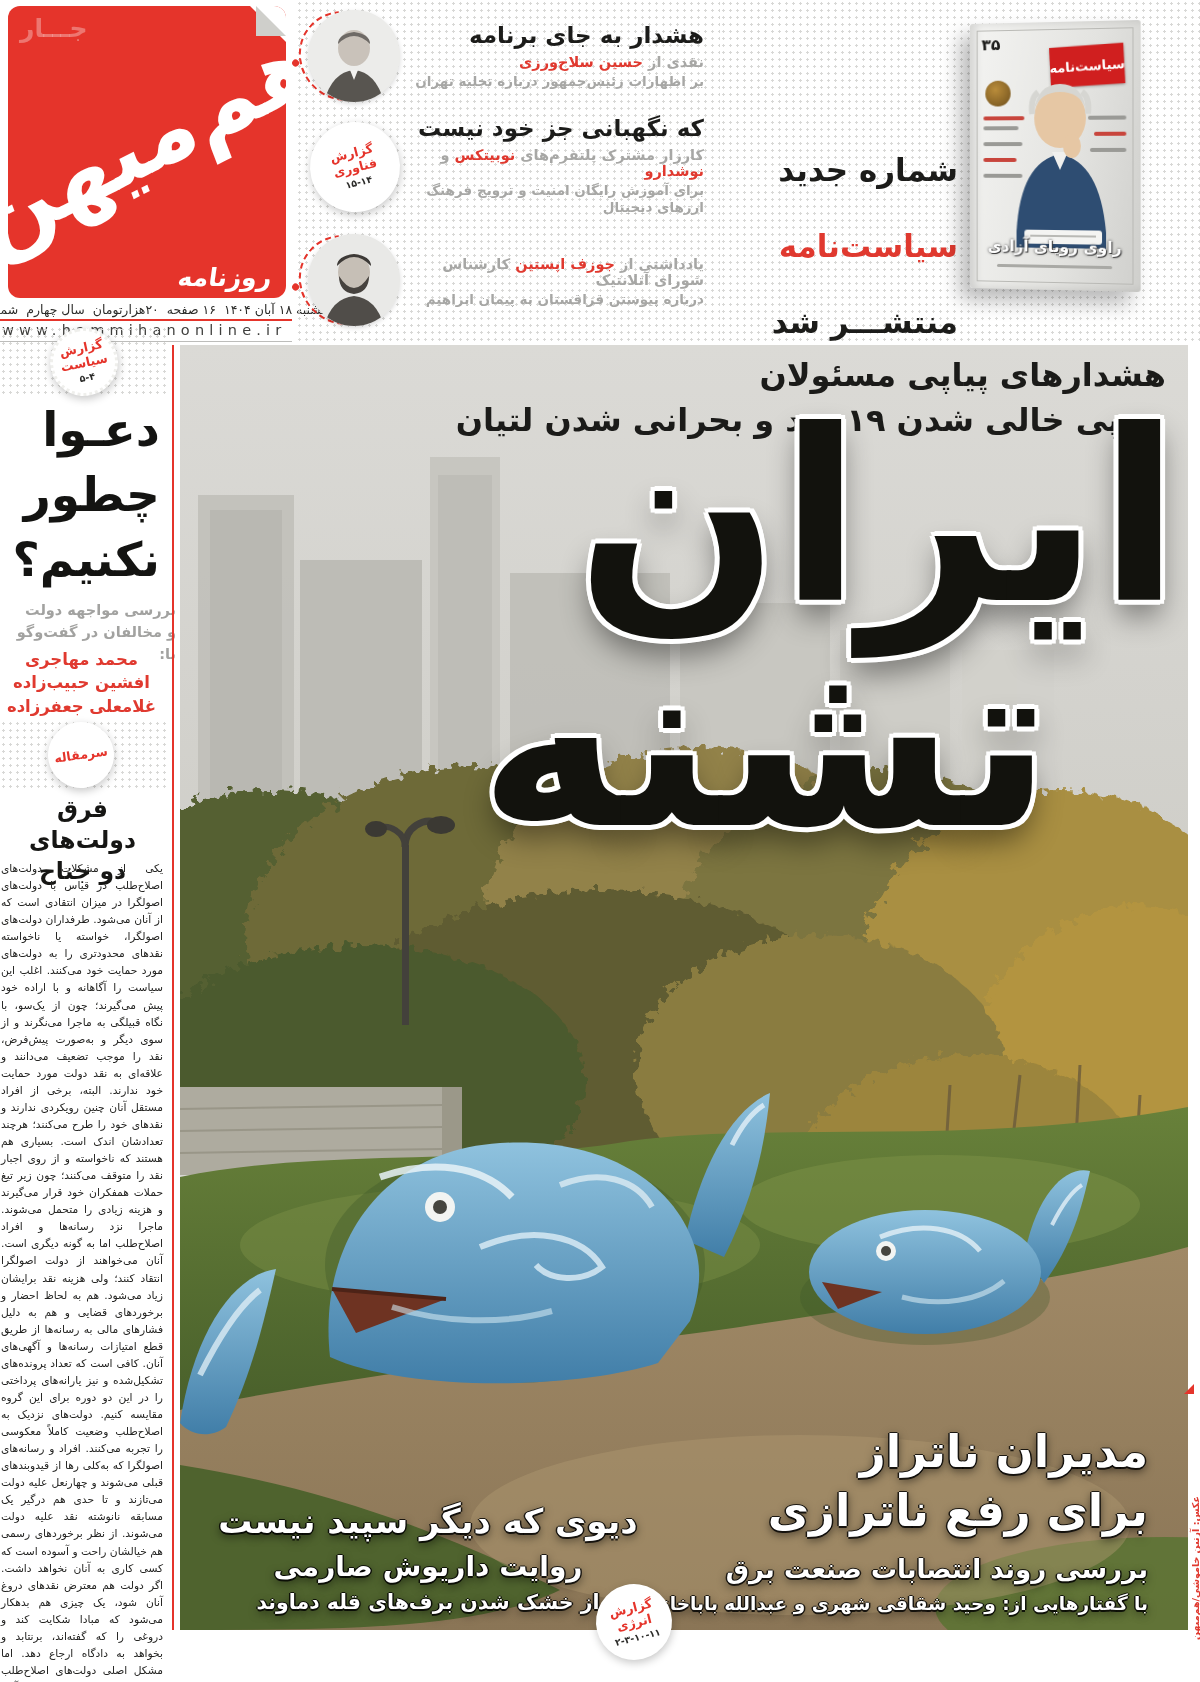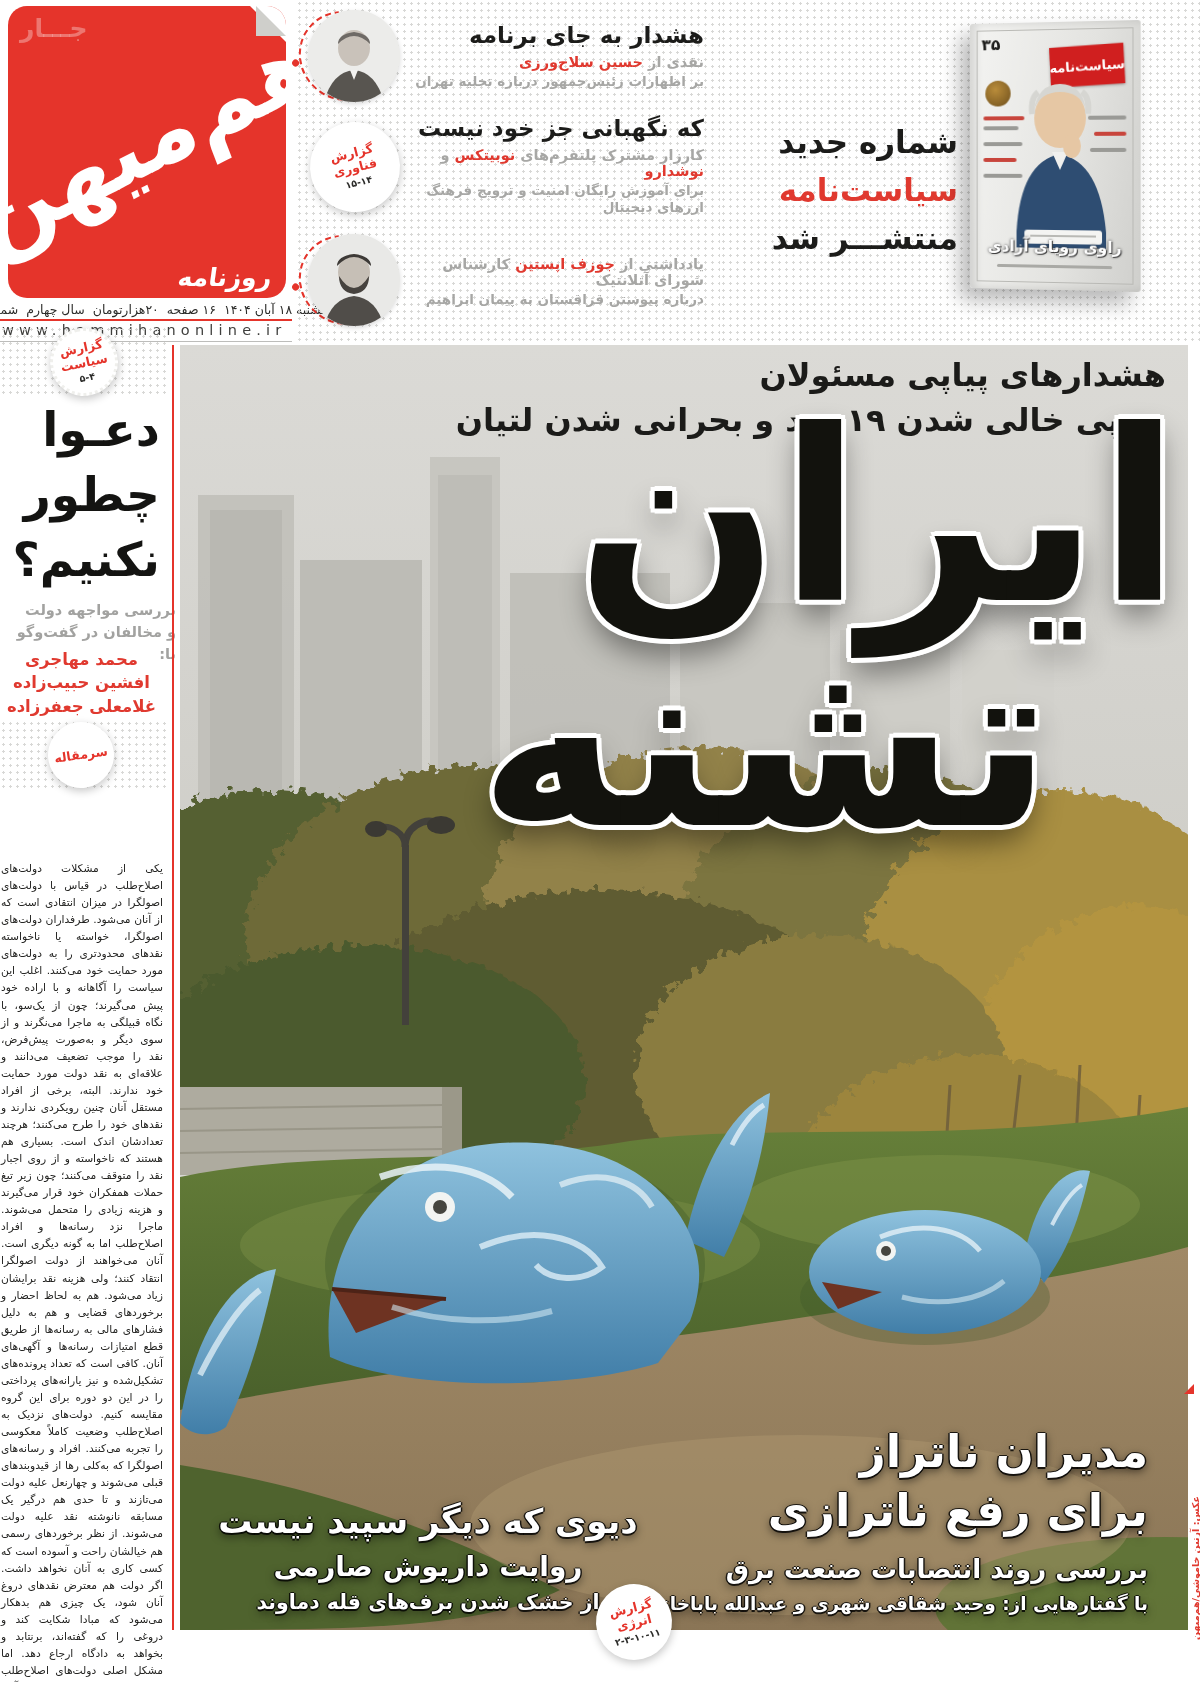--- a/index.html
+++ b/index.html
@@ -5,21 +5,21 @@
   * { margin:0; padding:0; box-sizing:border-box; }
   html,body { background:#ffffff; }
   body { font-family:"DejaVu Sans", sans-serif; }
   .page { position:relative; width:1200px; height:1682px; background:#fff; overflow:hidden; }
 
   
   .dots { background-image:radial-gradient(circle, #d8d8d6 1.1px, transparent 1.25px); background-size:7px 7px; }
 
   
   .logo-block { position:absolute; left:8px; top:6px; width:278px; height:292px;
-    background:#e5342b; border-radius:19px; overflow:hidden; }
+    background:#e5342b; border-radius:12px; overflow:hidden; }
   .logo-watermark { position:absolute; top:8px; left:12px; color:rgba(255,255,255,.33);
     font-size:25px; font-weight:bold; direction:rtl; }
   .logo-script { position:absolute; top:46%; left:50%; transform:translate(-50%,-50%) rotate(-27deg) skewX(-6deg);
     color:#fff; font-size:92px; font-weight:bold; white-space:nowrap; direction:rtl; }
   .logo-type { position:absolute; right:14px; bottom:6px; color:#fff; font-size:25px; font-weight:bold;
     direction:rtl; transform:skewX(-8deg); }
   .dogear1 { position:absolute; top:-1px; right:-1px; width:0; height:0;
     border-top:38px solid #ffffff; border-left:38px solid transparent; }
   .dogear2 { position:absolute; top:0; right:0; width:0; height:0;
     border-bottom:30px solid #cfcfcb; border-right:30px solid transparent; }
@@ -51,21 +51,21 @@
   .tx { direction:rtl; text-align:right; padding-left:4px; width:300px; }
   .t-title { font-size:23px; font-weight:bold; color:#1c1c1a; line-height:1.2; }
   .t-kick { font-size:14.5px; font-weight:bold; margin-top:4px; }
   .t-kick .gray { color:#a7a7a5; }
   .t-kick .red { color:#e0392f; }
   .t-desc { font-size:13.5px; color:#a7a7a5; font-weight:600; margin-top:3px; line-height:1.3; }
 
   
   .magazine { position:absolute; left:720px; top:0; width:480px; height:344px; }
   .promo { position:absolute; right:242px; top:118px; direction:rtl; text-align:right; }
-  .promo div { font-size:31px; font-weight:bold; color:#1c1c1a; line-height:1.55; }
+  .promo div { font-size:31px; font-weight:bold; color:#1c1c1a; line-height:1.55;margin-top:28px; }
   .promo .red { color:#e0392f; }
   .book { position:absolute; right:60px; top:22px; width:172px; height:268px;
     background:linear-gradient(100deg,#f4f4f2 0%, #e3e3e0 60%, #cfcfcc 100%);
     border-radius:3px; box-shadow:-10px 12px 20px rgba(0,0,0,.28), inset 6px 0 8px rgba(0,0,0,.12);
     transform:perspective(700px) rotateY(-7deg); overflow:hidden; }
   .book-frame { position:absolute; inset:7px; border:1px solid #b9b9b5; }
   .bk-issue { position:absolute; top:12px; left:12px; font-size:16px; font-weight:bold; color:#1c1c1a; direction:rtl; }
   .bk-logo { position:absolute; top:24px; right:16px; width:74px; height:40px; background:#d01f1f;
     display:flex; align-items:center; justify-content:center; color:#fff; font-weight:bold;
     font-size:13px; direction:rtl; box-shadow:0 1px 3px rgba(0,0,0,.3); transform:rotate(-3deg); }
@@ -279,20 +279,24 @@
   <div class="sb-names">
     <div>محمد مهاجری</div>
     <div>افشین حبیب‌زاده</div>
     <div>غلامعلی جعفرزاده</div>
   </div>
 
   <div class="sb-dots-2 dots"></div>
   <div class="badge sb-badge-editorial">
     <span class="b-label">سرمقاله</span>
   </div>
+  <div class="ed-title">
+    <div>فرق دولت‌های</div>
+    <div>دو جناح</div>
+  </div>
   <div class="ed-body">
     <span>یکی از مشکلات دولت‌های اصلاح‌طلب در قیاس با دولت‌های اصولگرا در میزان انتقادی است که از آنان می‌شود. طرفداران دولت‌های اصولگرا، خواسته یا ناخواسته نقدهای محدودتری را به دولت‌های مورد حمایت خود می‌کنند. اغلب این سیاست را آگاهانه و با اراده خود پیش می‌گیرند؛ چون از یک‌سو، با نگاه قبیلگی به ماجرا می‌نگرند و از سوی دیگر و به‌صورت پیش‌فرض، نقد را موجب تضعیف می‌دانند و علاقه‌ای به نقد دولت مورد حمایت خود ندارند. البته، برخی از افراد مستقل آنان چنین رویکردی ندارند و نقدهای خود را طرح می‌کنند؛ هرچند تعدادشان اندک است. بسیاری هم هستند که ناخواسته و از روی اجبار نقد را متوقف می‌کنند؛ چون زیر تیغ حملات همفکران خود قرار می‌گیرند و هزینه زیادی را متحمل می‌شوند. ماجرا نزد رسانه‌ها و افراد اصلاح‌طلب اما به گونه دیگری است. آنان می‌خواهند از دولت اصولگرا انتقاد کنند؛ ولی هزینه نقد برایشان زیاد می‌شود. هم به لحاظ احضار و برخوردهای قضایی و هم به دلیل فشارهای مالی به رسانه‌ها از طریق قطع امتیازات رسانه‌ها و آگهی‌های آنان. کافی است که تعداد پرونده‌های تشکیل‌شده و نیز یارانه‌های پرداختی را در این دو دوره برای این گروه مقایسه کنیم. دولت‌های نزدیک به اصلاح‌طلب وضعیت کاملاً معکوسی را تجربه می‌کنند. افراد و رسانه‌های اصولگرا که به‌کلی رها از قیدوبندهای قبلی می‌شوند و چهارنعل علیه دولت می‌تازند و تا حدی هم درگیر یک مسابقه نانوشته نقد علیه دولت می‌شوند. از نظر برخوردهای رسمی هم خیالشان راحت و آسوده است که کسی کاری به آنان نخواهد داشت. اگر دولت هم معترض نقدهای دروغ آنان شود، یک چیزی هم بدهکار می‌شود که مبادا شکایت کند و دروغی را که گفته‌اند، برنتابد و بخواهد به دادگاه ارجاع دهد. اما مشکل اصلی دولت‌های اصلاح‌طلب از نقد اصلاح‌طلبان علیه دولت آغاز می‌شود. به‌ویژه که این نقدها موثرتر هم هستند. این نقدها هم در دو دسته کلی قرار دارند برخی صبغه سهم‌خواهانه دارند. همچنین چون دولت اصلاح‌طلب است، این گروه هم با آزادی عمل بسیار بیشتری علیه آن می‌نویسند. بخشی دیگر هم نقدهای جدی‌تر است. نقدهایی که یا وارد است و اگر هم وارد نباشد، دلایل آن به‌گونه‌ای است که دولت جرأت بیان آنها را ندارد. به‌علاوه، اصلاح‌طلبان اصولاً نقد را تقابل نمی‌دانند و معتقدند که نقد تهدید نیست؛ بلکه بیشتر فرصت است.</span>
     
     
   </div>
 
   <div class="sep-red-v"></div>
 
   <div class="photo">
     <svg class="scene" width="1008" height="1285" viewBox="0 0 1008 1285">

